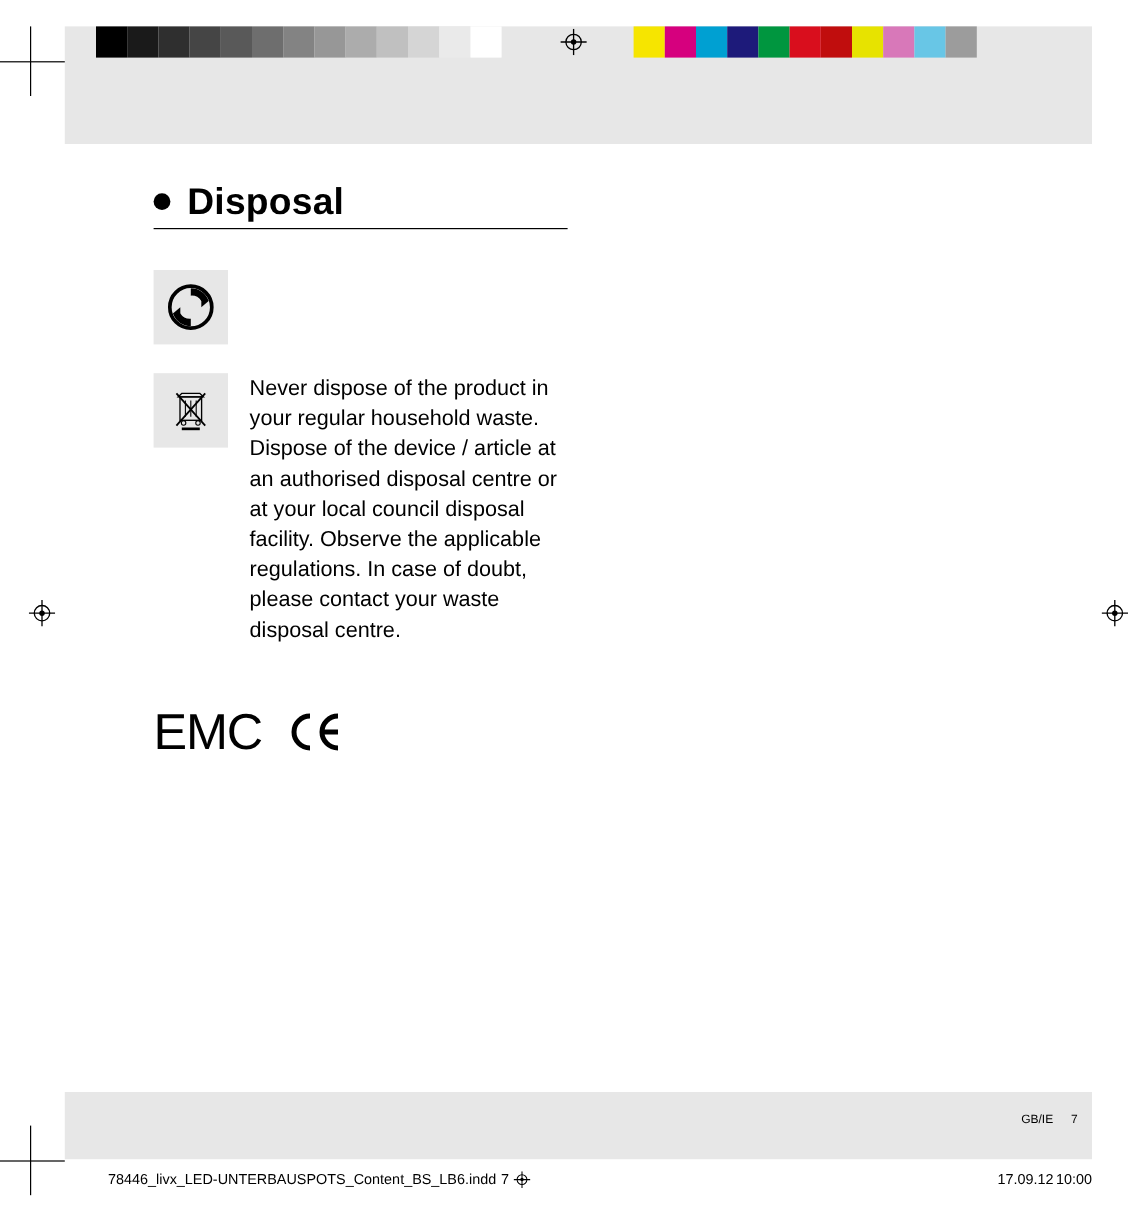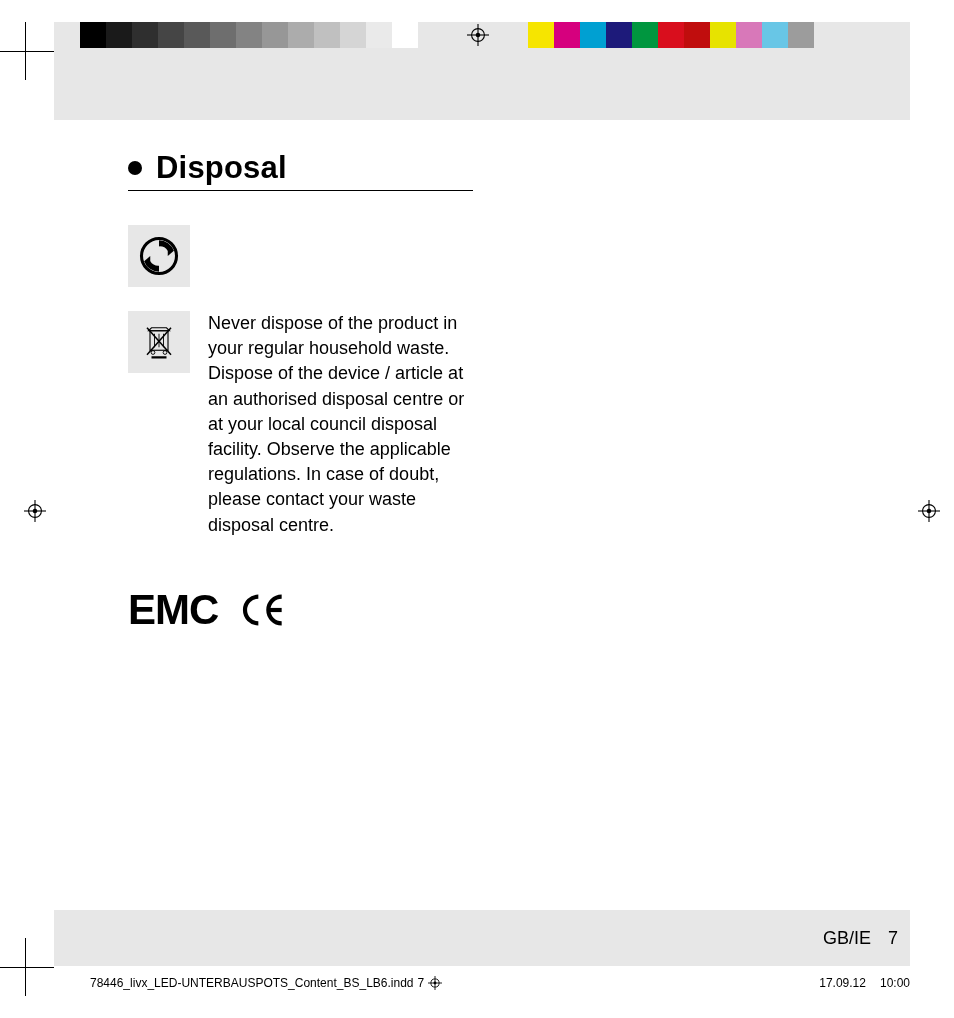--- a/index.html
+++ b/index.html
@@ -105,57 +105,57 @@
     margin-bottom: 30px;
   }
   .emc-row {
     margin-top: 48px;
     display: flex;
     align-items: center;
     gap: 22px;
   }
   .emc-text {
     font-size: 42px;
-    font-weight: 700;
+    font-weight: 400;
     letter-spacing: -1px;
     font-family: Arial Black, Arial, sans-serif;
   }
   .ce-mark svg { width: 50px; height: 36px; display: block; }
 
   .grey-band-bottom {
     position: absolute;
     left: 54px;
     top: 910px;
     width: 856px;
     height: 56px;
     background: #e7e7e7;
   }
   .page-footer {
     position: absolute;
     right: 56px;
     top: 928px;
-    font-size: 18px;
+    font-size: 10px;
     color: #000;
     font-weight: 300;
     text-align: right;
   }
   .page-num { margin-left: 12px; }
   .slug-line {
     position: absolute;
     left: 90px;
     top: 976px;
     width: 820px;
     display: flex;
     justify-content: space-between;
     font-size: 12px;
     color: #000;
     align-items: center;
   }
   .slug-left { display: flex; align-items: center; gap: 4px; }
-  .slug-right { display: flex; gap: 14px; }
+  .slug-right { display: flex; gap: 2px; }
 </style>
 </head>
 <body>
 
 <div class="grey-band"></div>
 
 <div class="color-bar" id="swatch-left">
     <div class="swatch" style="background: rgb(0, 0, 0);"></div>
     <div class="swatch" style="background: rgb(26, 26, 26);"></div>
     <div class="swatch" style="background: rgb(47, 47, 47);"></div>

